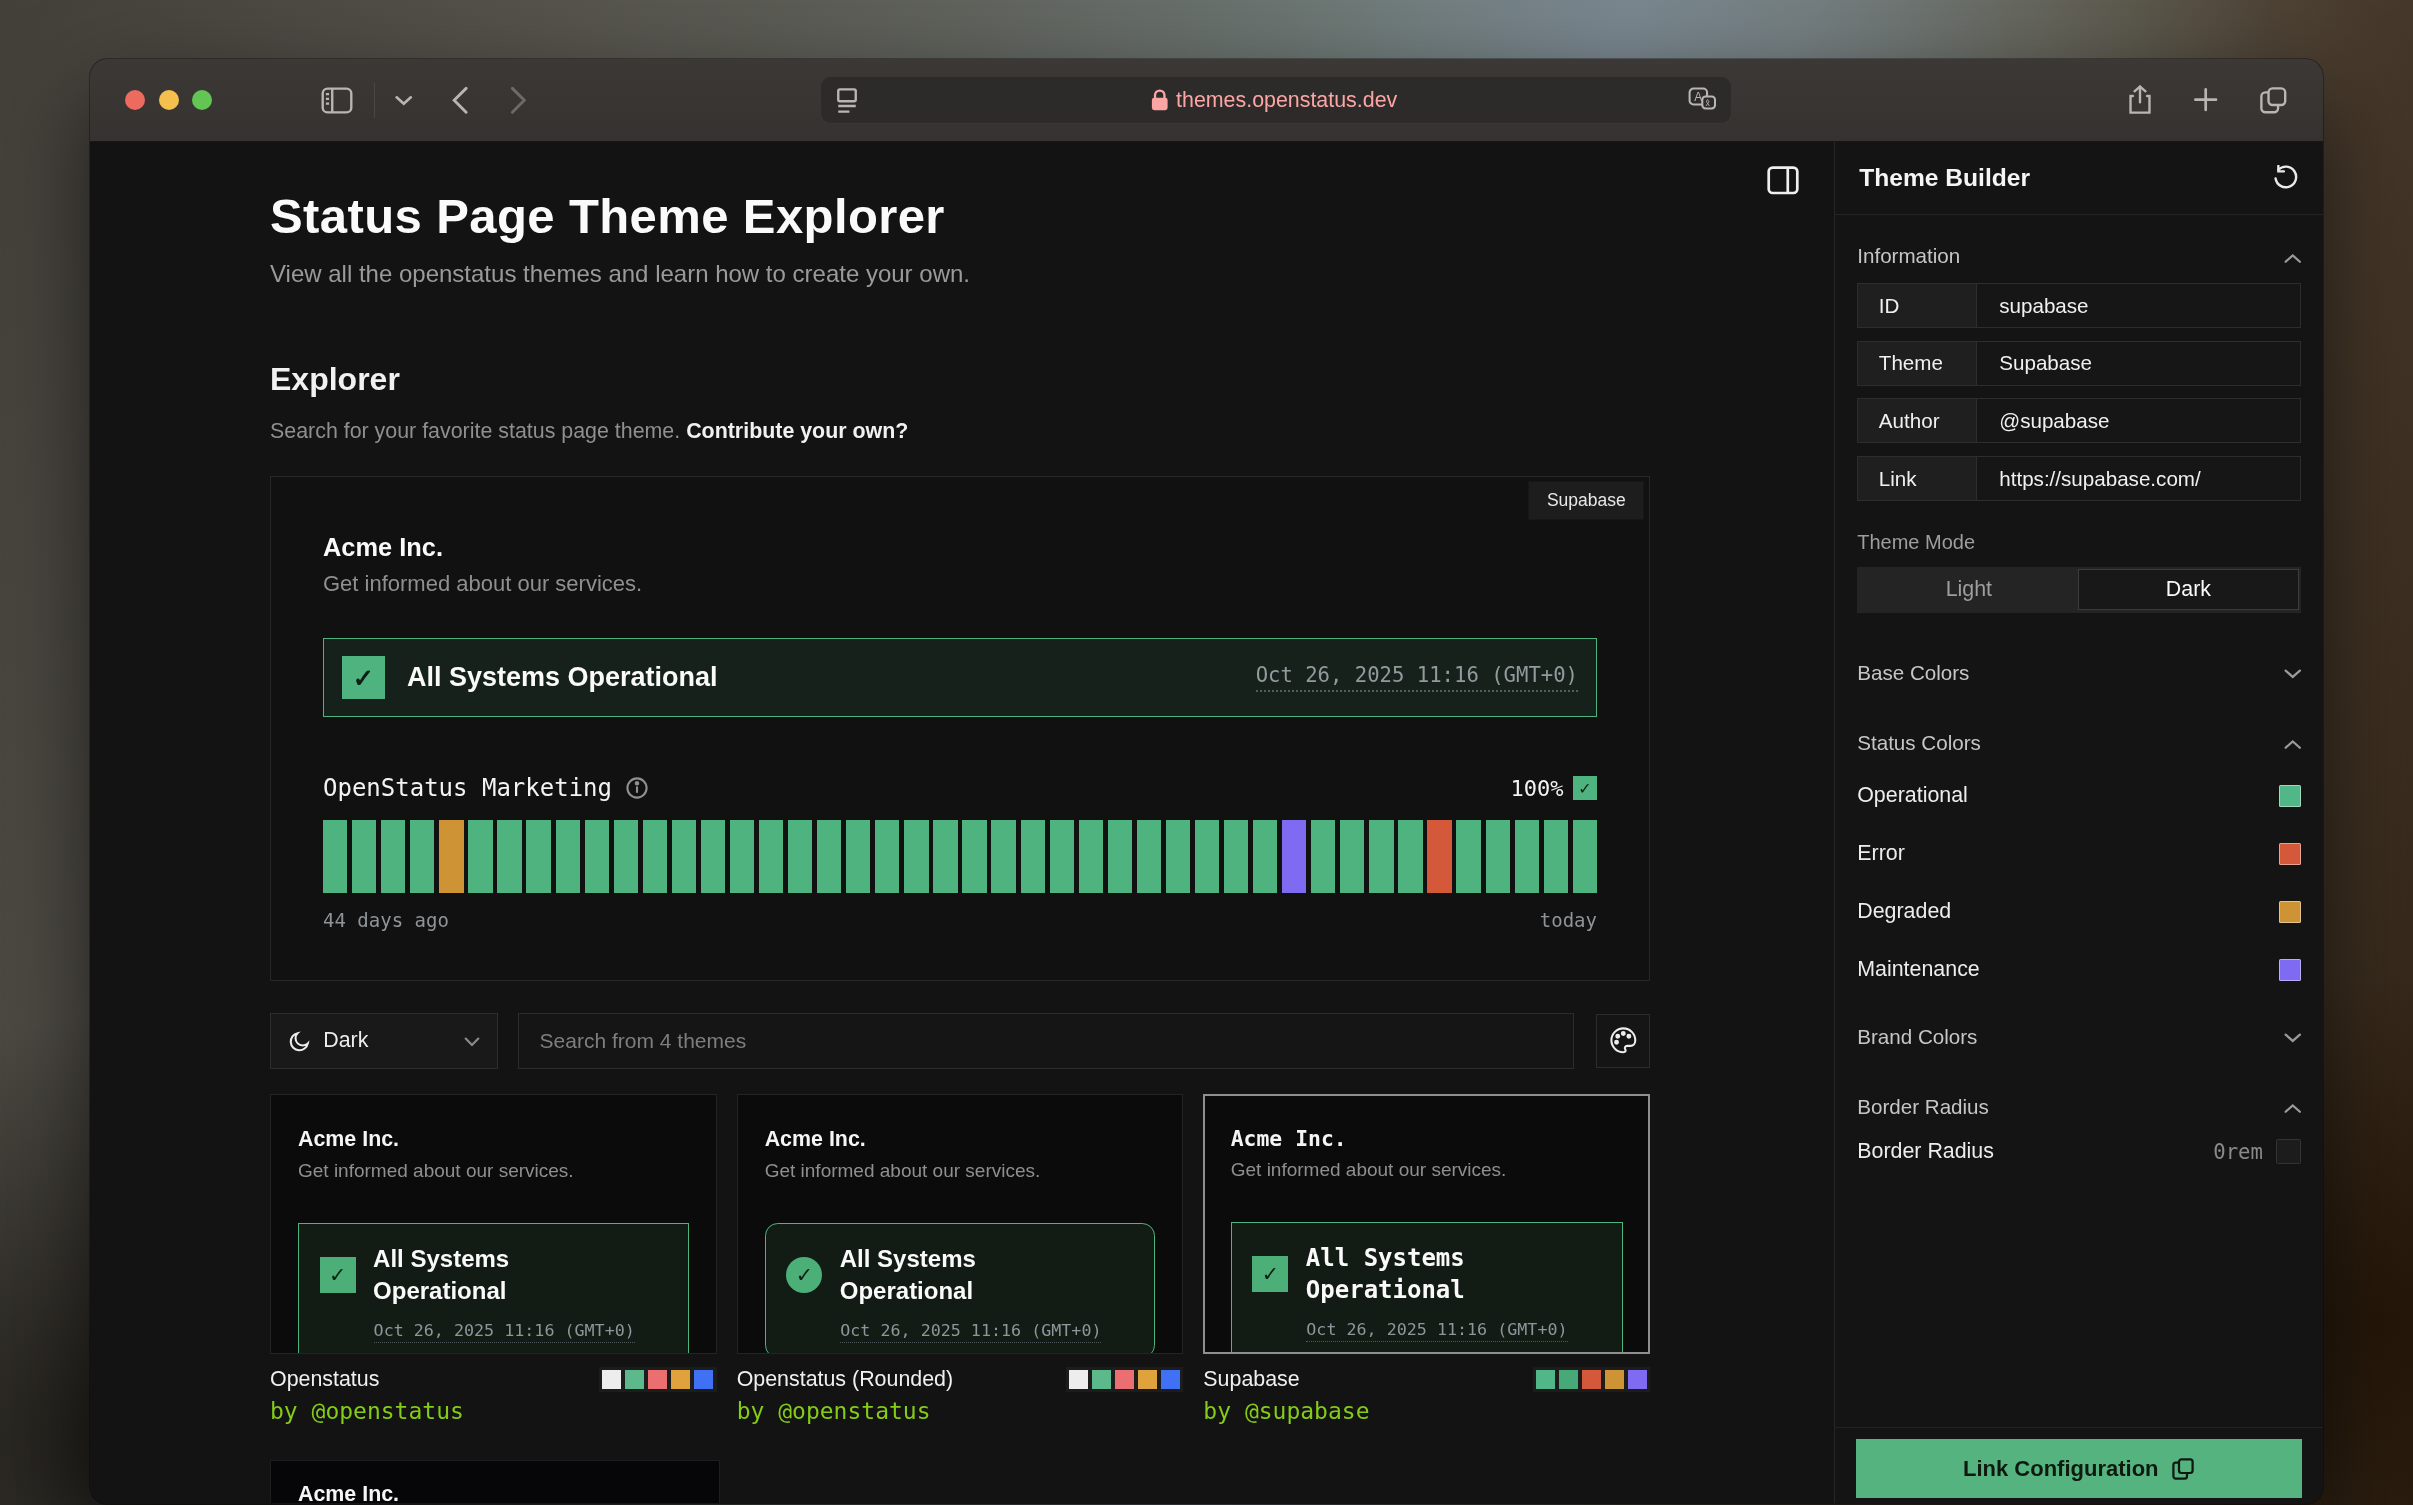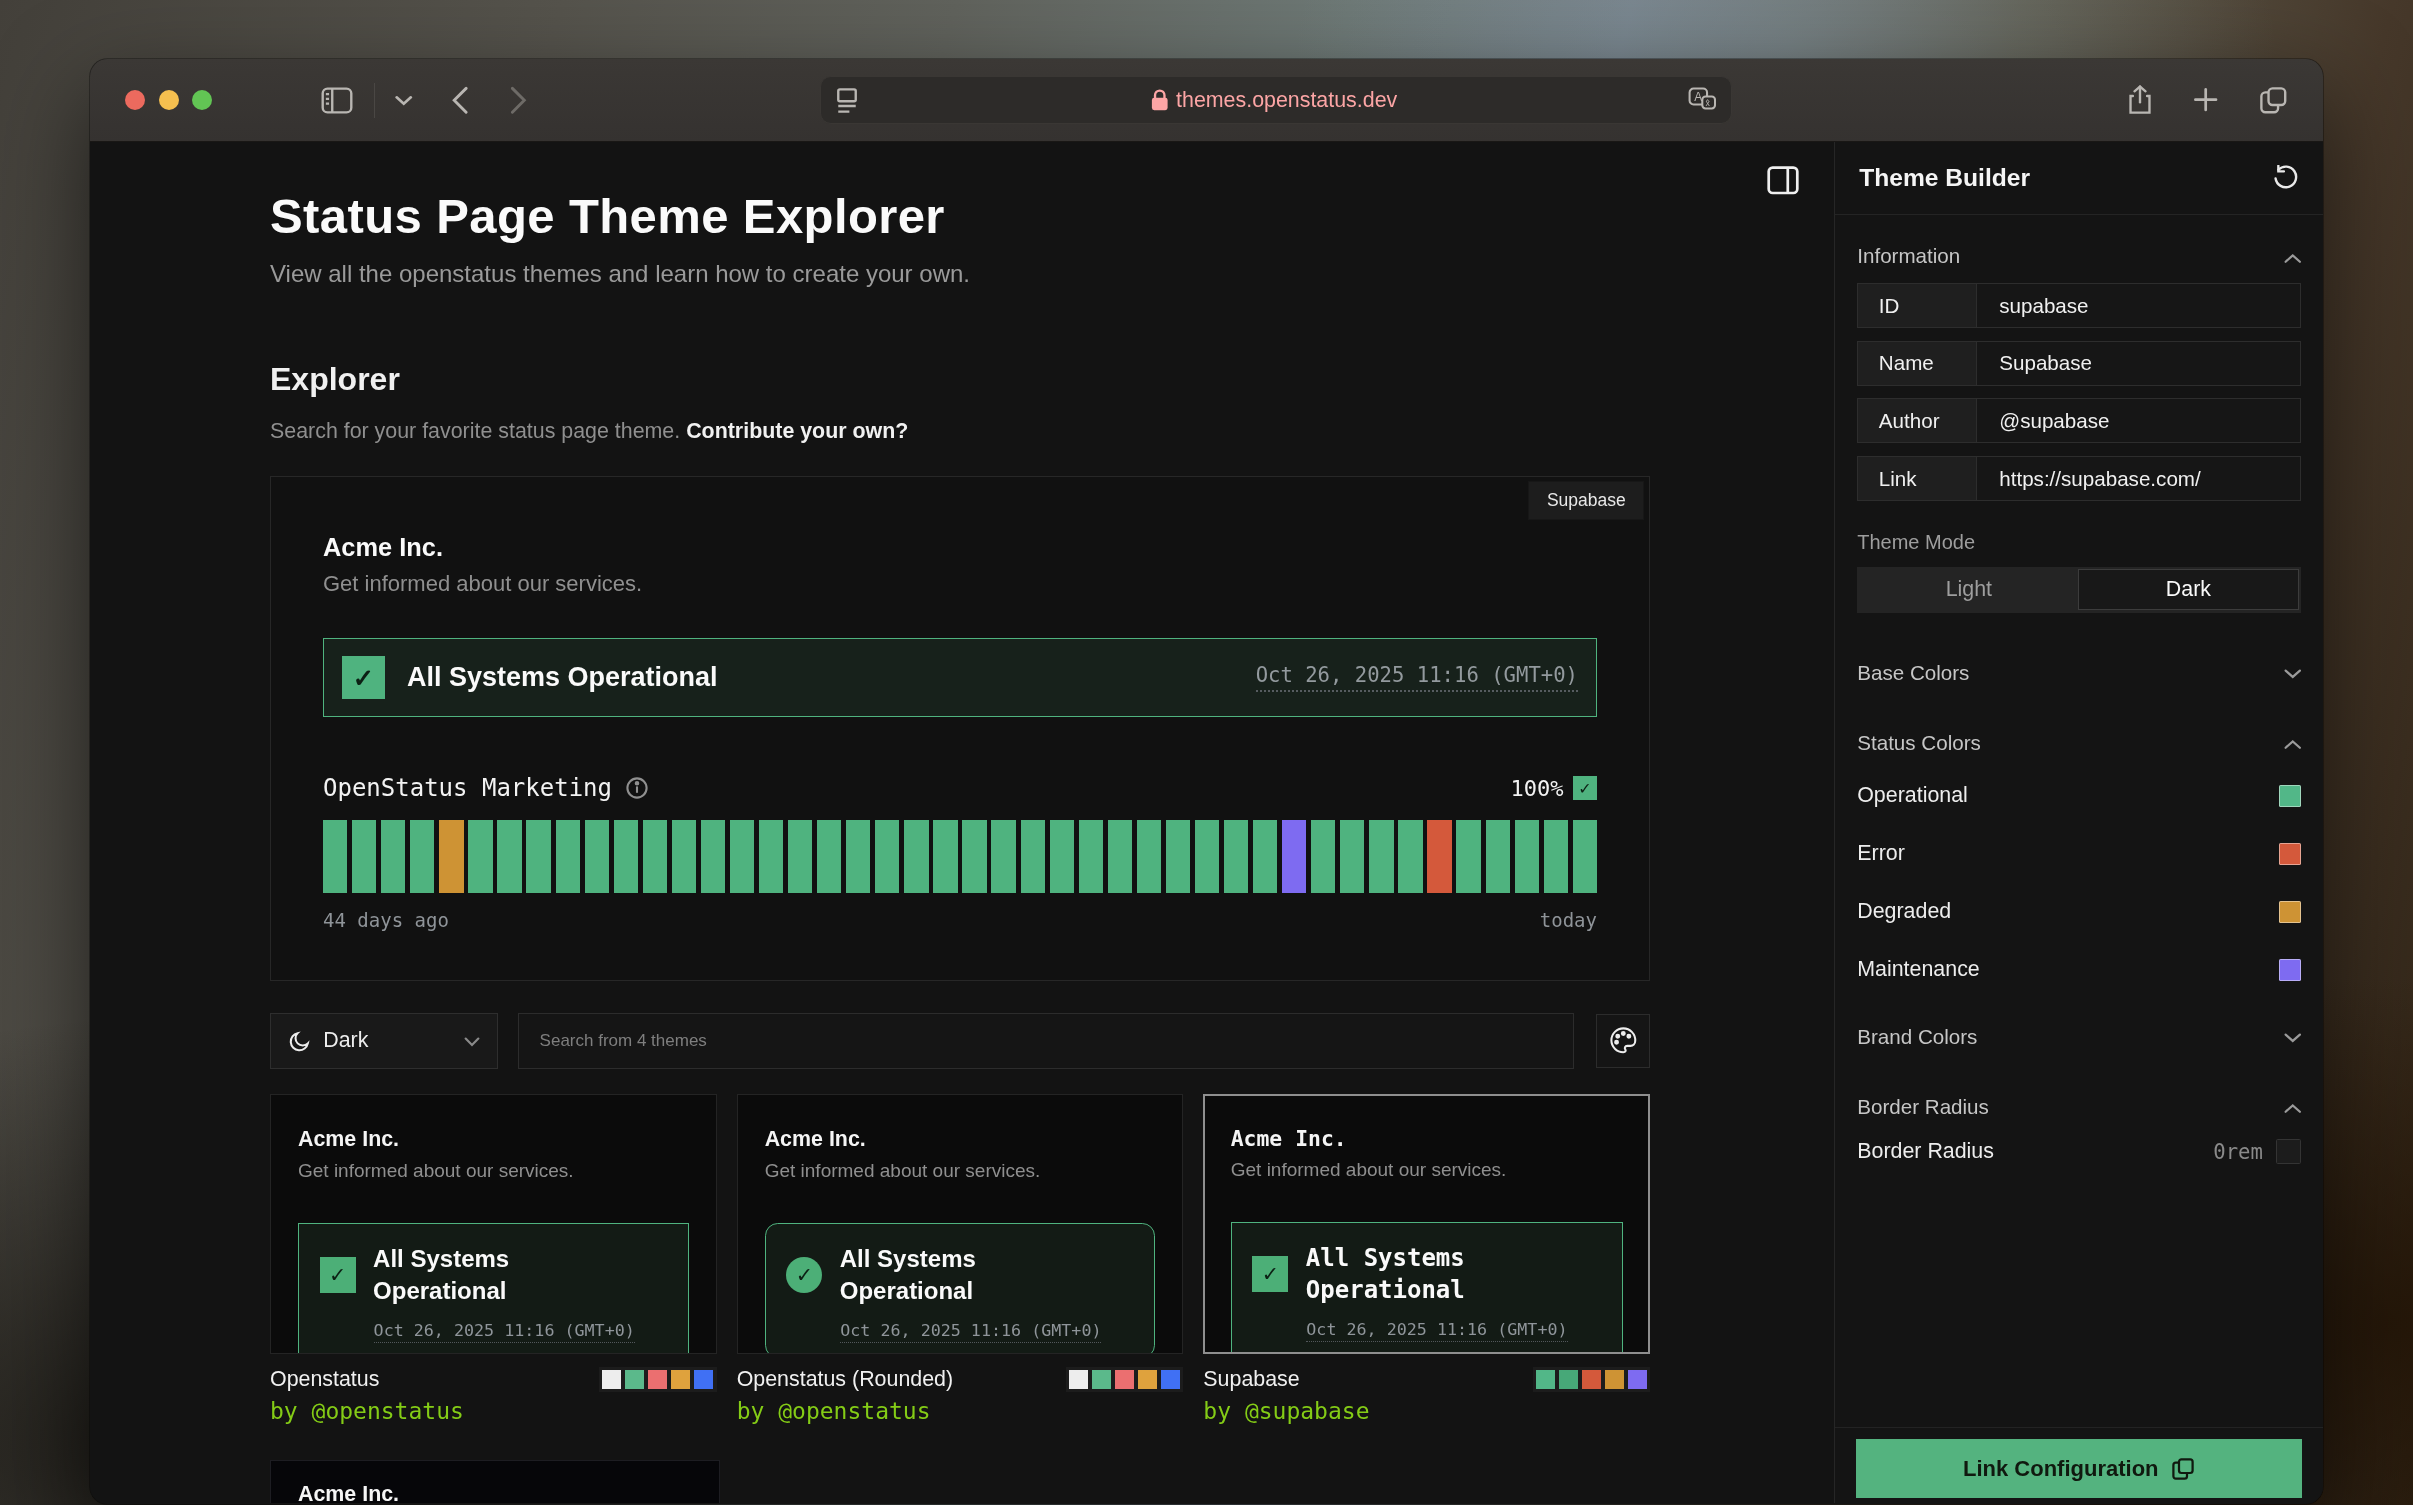--- a/index.html
+++ b/index.html
@@ -92,21 +92,21 @@
 
   
   .controls { margin-top:32px; display:flex; align-items:center; }
   .mode-dd {
     width:228px; height:56px; background:#191919; border:0.8px solid #2e2e2e;
     display:flex; align-items:center; padding:0 17.5px; gap:12.7px; color:#ededed; font-size:21.4px; cursor:pointer;
   }
   .mode-dd .chev { margin-left:auto; color:#8a8a8a; }
   .search-input {
     flex:1; height:56px; margin-left:20px; background:#151515; border:0.8px solid #2c2c2c;
-    color:#bef264; font-size:17px; padding:0 20.6px; outline:none; font-family:"Liberation Sans",sans-serif;
+    color:#bef264; font-size:21px; padding:0 20.6px; outline:none; font-family:"Liberation Sans",sans-serif;
   }
   .search-input::placeholder { color:#7e7e7e; }
   .palette-btn {
     width:54px; height:54px; margin-left:22px; background:#151515; border:0.8px solid #2c2c2c;
     display:flex; align-items:center; justify-content:center; color:#ededed; cursor:pointer;
   }
 
   
   .grid { margin-top:25.4px; display:flex; gap:20px; }
   .col { width:447px; }
@@ -466,21 +466,21 @@
             <span class="chev"><svg width="17.5" height="10.3" viewBox="0 0 22 13" fill="none" stroke="currentColor" stroke-width="2.8" stroke-linecap="round">
                   <polyline points="2,11 11,3 20,11"></polyline>
                 </svg></span>
           </div>
           <div class="info-rows" id="info-rows">
               <div class="irow">
                 <div class="ilabel">ID</div>
                 <div class="ivalue">supabase</div>
               </div>
               <div class="irow">
-                <div class="ilabel">Name</div>
+                <div class="ilabel">Theme</div>
                 <div class="ivalue">Supabase</div>
               </div>
               <div class="irow">
                 <div class="ilabel">Author</div>
                 <div class="ivalue">@supabase</div>
               </div>
               <div class="irow">
                 <div class="ilabel">Link</div>
                 <div class="ivalue">https://supabase.com/</div>
               </div>

